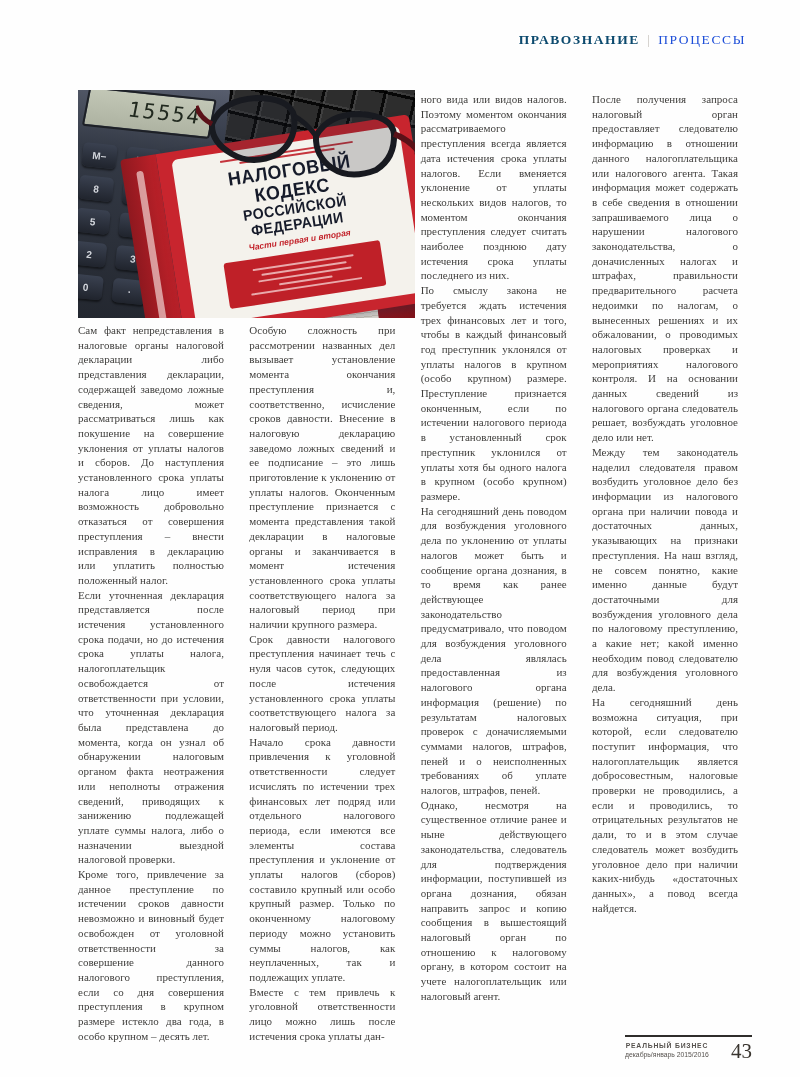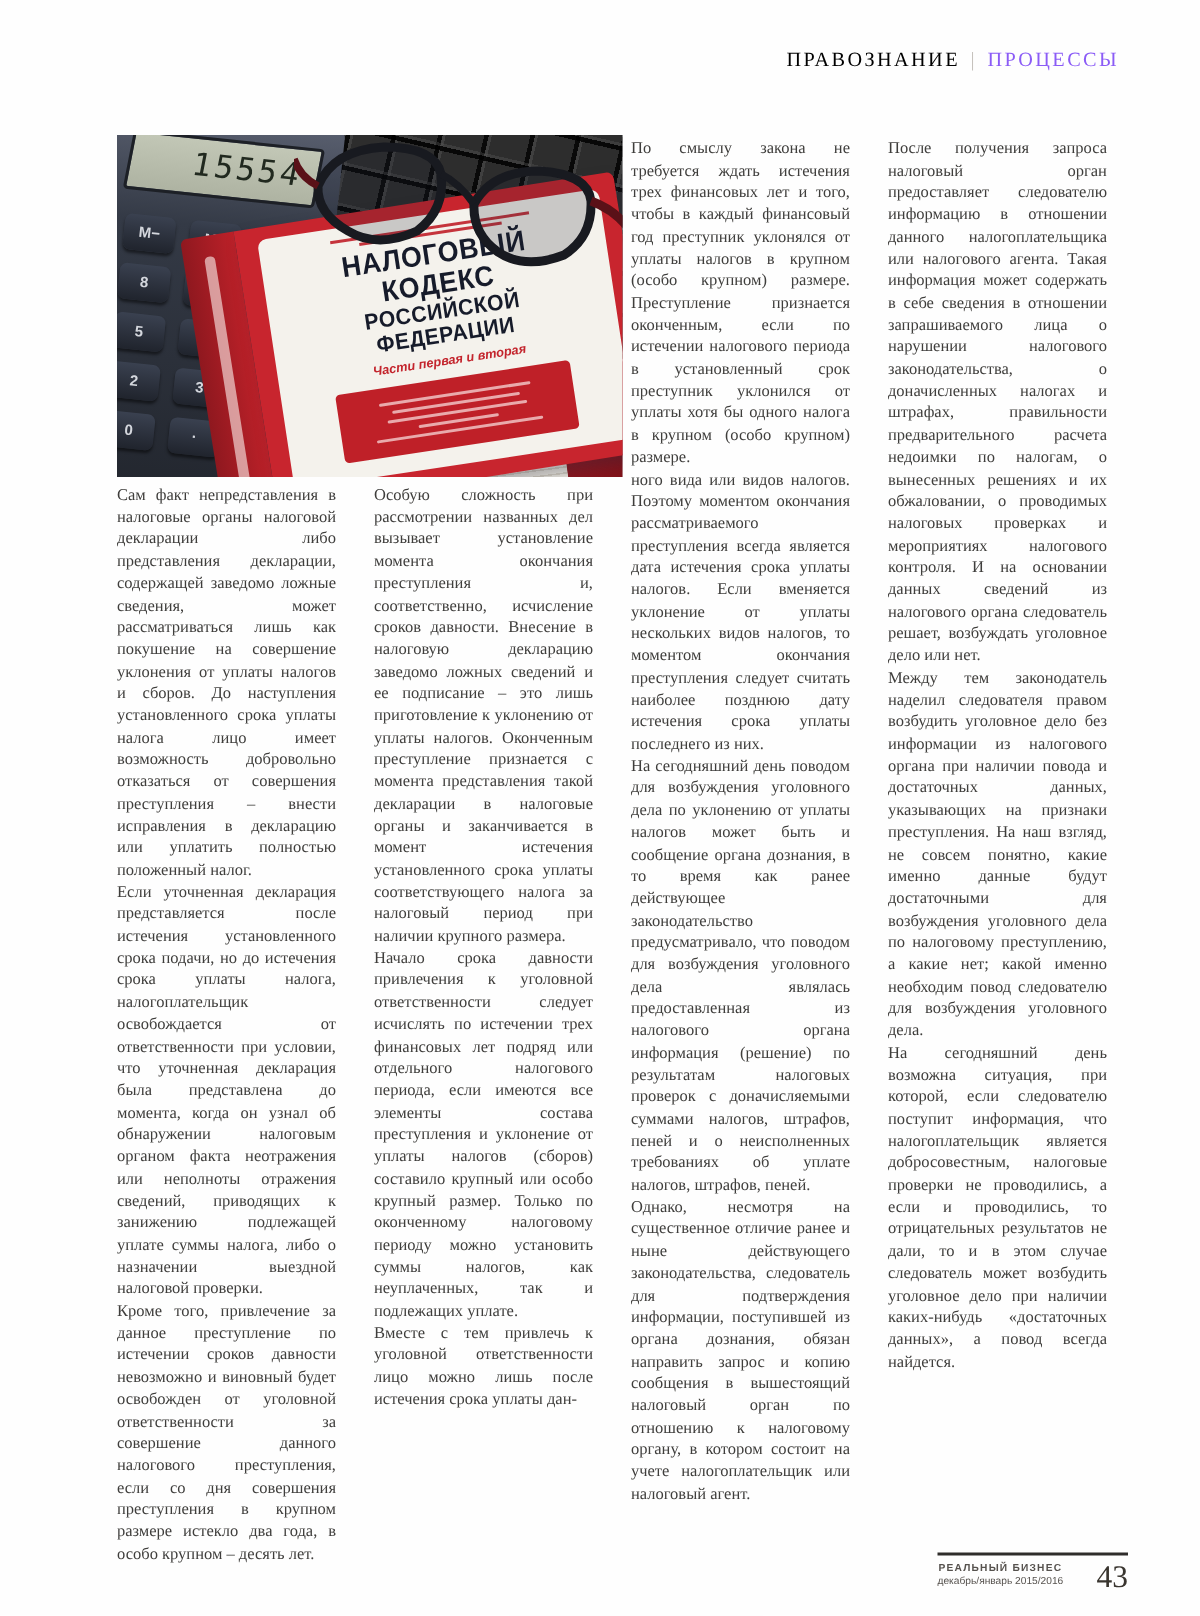--- a/index.html
+++ b/index.html
@@ -1,23 +1,23 @@
 <!DOCTYPE html>
 <html><head>
 <meta charset="utf-8">
 <style>
   html,body{margin:0;padding:0;background:#ffffff;}
   .page{position:relative;width:800px;height:1077px;background:#fefefe;overflow:hidden;
         font-family:"Liberation Serif","DejaVu Serif",serif;color:#3f3e3c;}
 
   
   .hdr{position:absolute;top:32px;right:54px;font-size:13.5px;letter-spacing:1.6px;}
-  .hdr .sec{font-weight:normal;color:#000000;}
+  .hdr .sec{font-weight:bold;color:#0c4a6e;}
   .hdr .sep{color:#c6c2bd;margin:0 7px;font-weight:normal;}
-  .hdr .sub{color:#8b5cf6;}
+  .hdr .sub{color:#1d4ed8;}
 
   
   .photo{position:absolute;left:78px;top:90px;width:337px;height:228px;overflow:hidden;
          background:linear-gradient(135deg,#ece9e3 0%,#d9d9da 45%,#ccd1d8 100%);}
   .ph-paper{position:absolute;left:-25px;top:-30px;width:190px;height:95px;background:#efede7;
             transform:rotate(-7deg);}
   .ph-keyboard{position:absolute;right:-48px;top:-38px;width:270px;height:165px;transform:rotate(13deg);
                background:#2d2d2d;border-radius:6px;
                background-image:
                  repeating-linear-gradient(0deg, rgba(0,0,0,.85) 0 3px, rgba(90,90,90,.35) 3px 5px, transparent 5px 27px),
@@ -141,26 +141,27 @@
   </div>
 
   <div class="columns">
     <div class="col offset">
       <p>Сам факт непредставления в налоговые органы налоговой декларации либо представления декларации, содержащей заведомо ложные сведения, может рассматриваться лишь как покушение на совершение уклонения от уплаты налогов и сборов. До наступления установленного срока уплаты налога лицо имеет возможность добровольно отказаться от совершения преступления – внести исправления в декларацию или уплатить полностью положенный налог.</p>
       <p>Если уточненная декларация представляется после истечения установленного срока подачи, но до истечения срока уплаты налога, налогоплательщик освобождается от ответственности при условии, что уточненная декларация была представлена до момента, когда он узнал об обнаружении налоговым органом факта неотражения или неполноты отражения сведений, приводящих к занижению подлежащей уплате суммы налога, либо о назначении выездной налоговой проверки.</p>
       <p>Кроме того, привлечение за данное преступление по истечении сроков давности невозможно и виновный будет освобожден от уголовной ответственности за совершение данного налогового преступления, если со дня совершения преступления в крупном размере истекло два года, в особо крупном – десять лет.</p>
     </div>
     <div class="col offset">
       <p>Особую сложность при рассмотрении названных дел вызывает установление момента окончания преступления и, соответственно, исчисление сроков давности. Внесение в налоговую декларацию заведомо ложных сведений и ее подписание – это лишь приготовление к уклонению от уплаты налогов. Оконченным преступление признается с момента представления такой декларации в налоговые органы и заканчивается в момент истечения установленного срока уплаты соответствующего налога за налоговый период при наличии крупного размера.</p>
+      <p>Срок давности налогового преступления начинает течь с нуля часов суток, следующих после истечения установленного срока уплаты соответствующего налога за налоговый период.</p>
       <p>Начало срока давности привлечения к уголовной ответственности следует исчислять по истечении трех финансовых лет подряд или отдельного налогового периода, если имеются все элементы состава преступления и уклонение от уплаты налогов (сборов) составило крупный или особо крупный размер. Только по оконченному налоговому периоду можно установить суммы налогов, как неуплаченных, так и подлежащих уплате.</p>
       <p>Вместе с тем привлечь к уголовной ответственности лицо можно лишь после истечения срока уплаты дан-</p>
     </div>
     <div class="col">
+      <p>ного вида или видов налогов. Поэтому моментом окончания рассматриваемого преступления всегда является дата истечения срока уплаты налогов. Если вменяется уклонение от уплаты нескольких видов налогов, то моментом окончания преступления следует считать наиболее позднюю дату истечения срока уплаты последнего из них.</p>
       <p>По смыслу закона не требуется ждать истечения трех финансовых лет и того, чтобы в каждый финансовый год преступник уклонялся от уплаты налогов в крупном (особо крупном) размере. Преступление признается оконченным, если по истечении налогового периода в установленный срок преступник уклонился от уплаты хотя бы одного налога в крупном (особо крупном) размере.</p>
-      <p>ного вида или видов налогов. Поэтому моментом окончания рассматриваемого преступления всегда является дата истечения срока уплаты налогов. Если вменяется уклонение от уплаты нескольких видов налогов, то моментом окончания преступления следует считать наиболее позднюю дату истечения срока уплаты последнего из них.</p>
       <p>На сегодняшний день поводом для возбуждения уголовного дела по уклонению от уплаты налогов может быть и сообщение органа дознания, в то время как ранее действующее законодательство предусматривало, что поводом для возбуждения уголовного дела являлась предоставленная из налогового органа информация (решение) по результатам налоговых проверок с доначисляемыми суммами налогов, штрафов, пеней и о неисполненных требованиях об уплате налогов, штрафов, пеней.</p>
       <p>Однако, несмотря на существенное отличие ранее и ныне действующего законодательства, следователь для подтверждения информации, поступившей из органа дознания, обязан направить запрос и копию сообщения в вышестоящий налоговый орган по отношению к налоговому органу, в котором состоит на учете налогоплательщик или налоговый агент.</p>
     </div>
     <div class="col">
       <p>После получения запроса налоговый орган предоставляет следователю информацию в отношении данного налогоплательщика или налогового агента. Такая информация может содержать в себе сведения в отношении запрашиваемого лица о нарушении налогового законодательства, о доначисленных налогах и штрафах, правильности предварительного расчета недоимки по налогам, о вынесенных решениях и их обжаловании, о проводимых налоговых проверках и мероприятиях налогового контроля. И на основании данных сведений из налогового органа следователь решает, возбуждать уголовное дело или нет.</p>
       <p>Между тем законодатель наделил следователя правом возбудить уголовное дело без информации из налогового органа при наличии повода и достаточных данных, указывающих на признаки преступления. На наш взгляд, не совсем понятно, какие именно данные будут достаточными для возбуждения уголовного дела по налоговому преступлению, а какие нет; какой именно необходим повод следователю для возбуждения уголовного дела.</p>
       <p>На сегодняшний день возможна ситуация, при которой, если следователю поступит информация, что налогоплательщик является добросовестным, налоговые проверки не проводились, а если и проводились, то отрицательных результатов не дали, то и в этом случае следователь может возбудить уголовное дело при наличии каких-нибудь «достаточных данных», а повод всегда найдется.</p>
     </div>
   </div>
 

